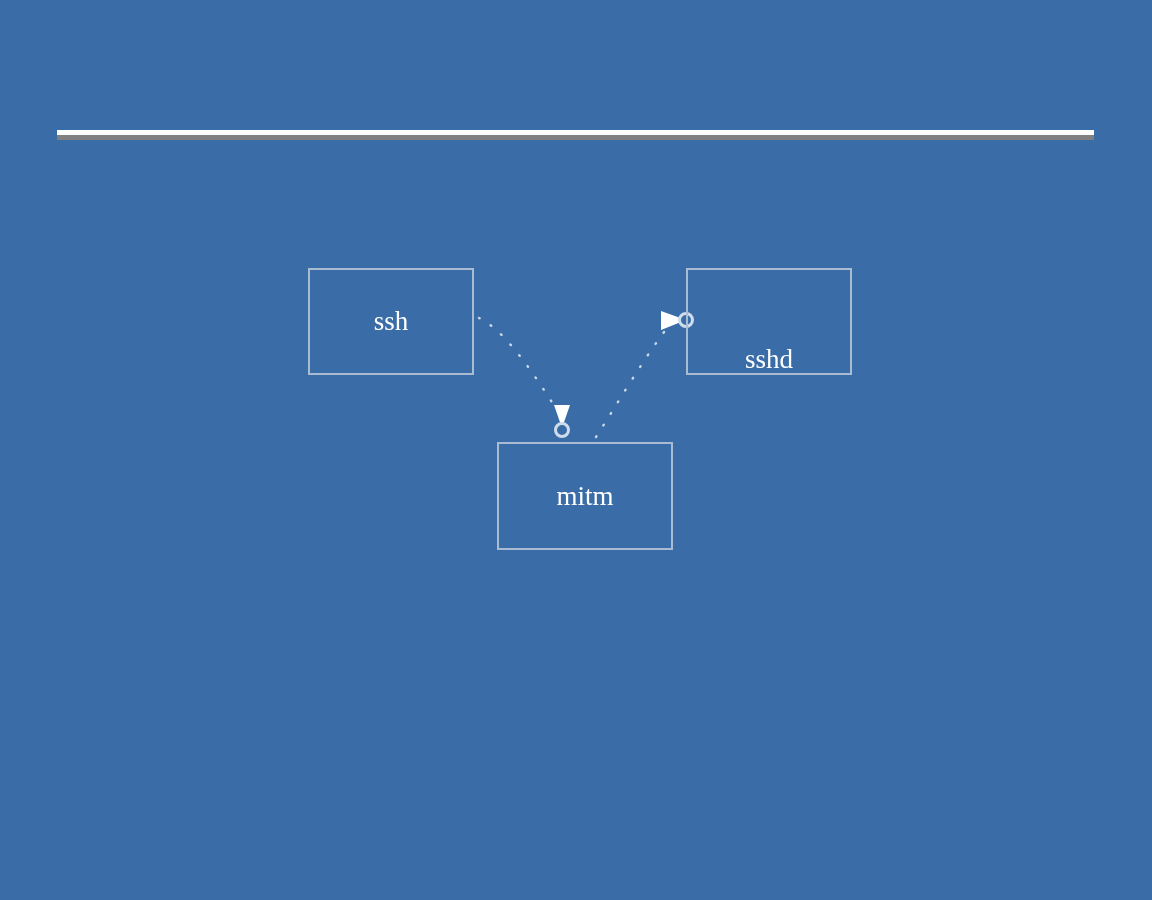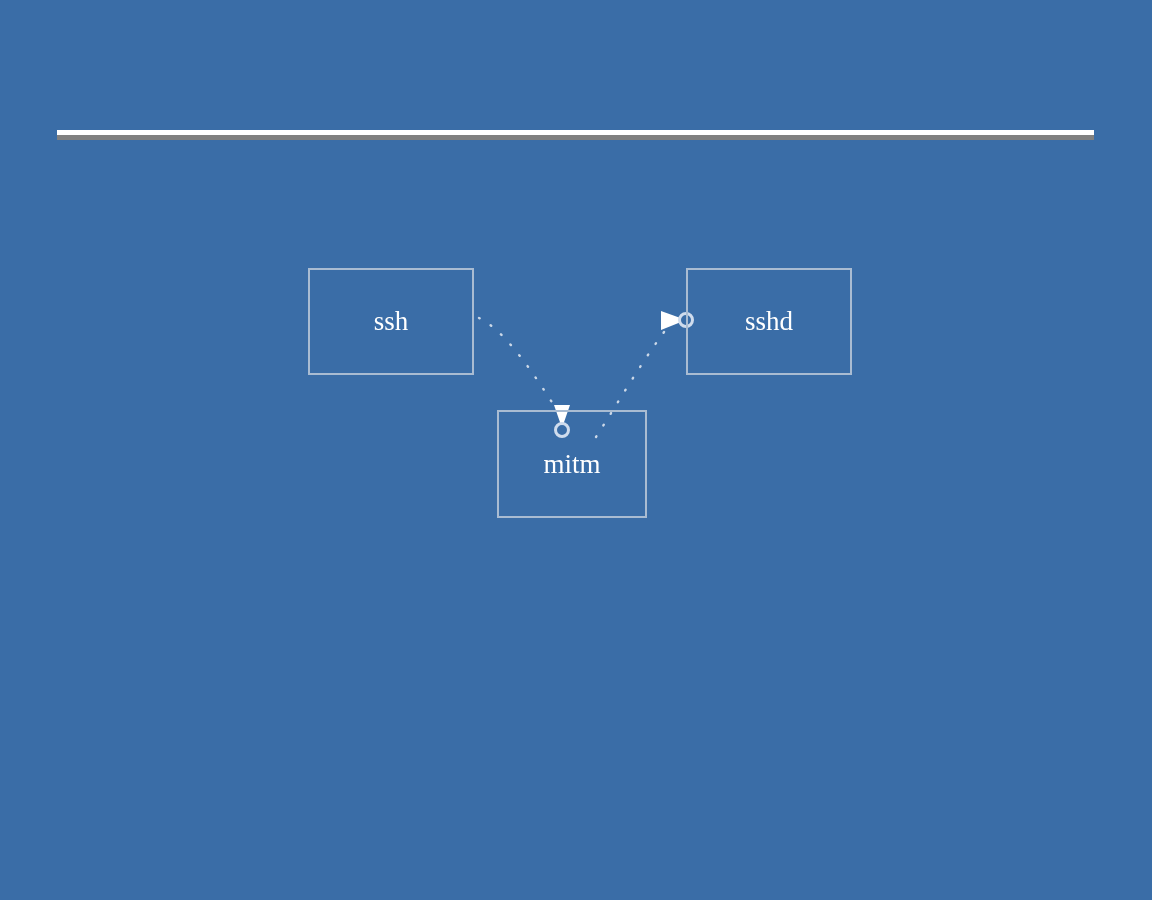--- a/index.html
+++ b/index.html
@@ -86,22 +86,22 @@
   .node-label {
     font-family: "Liberation Serif", "DejaVu Serif", serif;
     font-size: 27px;
     font-weight: 400;
     color: #ffffff;
     line-height: 1;
     user-select: none;
   }
 
   #node-ssh  { left: 308px; top: 268px; width: 166px; height: 107px; }
-  #node-sshd { left: 686px; top: 268px; width: 166px; height: 107px; }
-  #node-mitm { left: 497px; top: 410px; width: 150px; height: 108px; }
+  #node-sshd { left: 686px; top: 268px; width: 166px; height: 107px; align-items: flex-end; }
+  #node-mitm { left: 497px; top: 442px; width: 176px; height: 108px; }
 </style>
 </head>
 <body>
 
 <div id="slide">
 
 
   <div id="title-rule">
     <div class="rule-white"></div>
     <div class="rule-shadow"></div>

